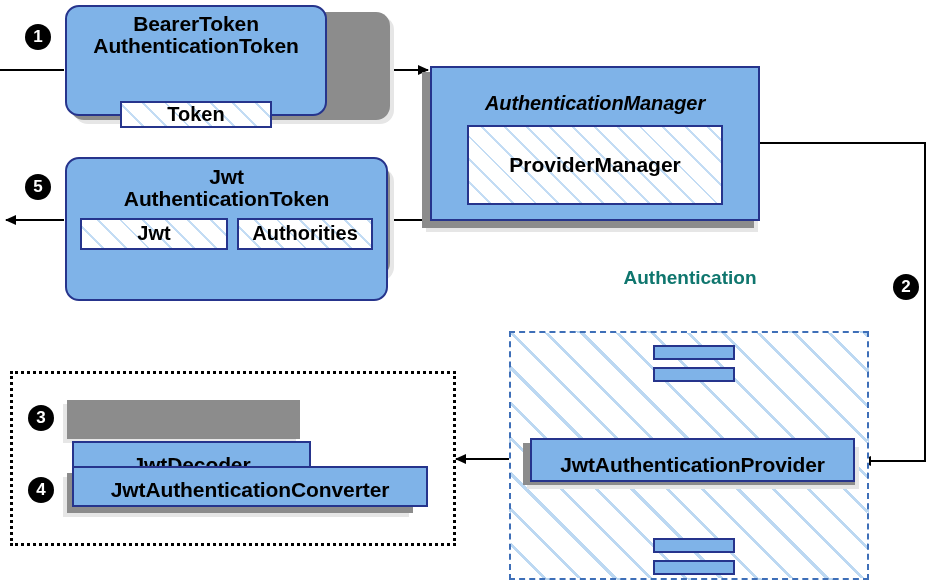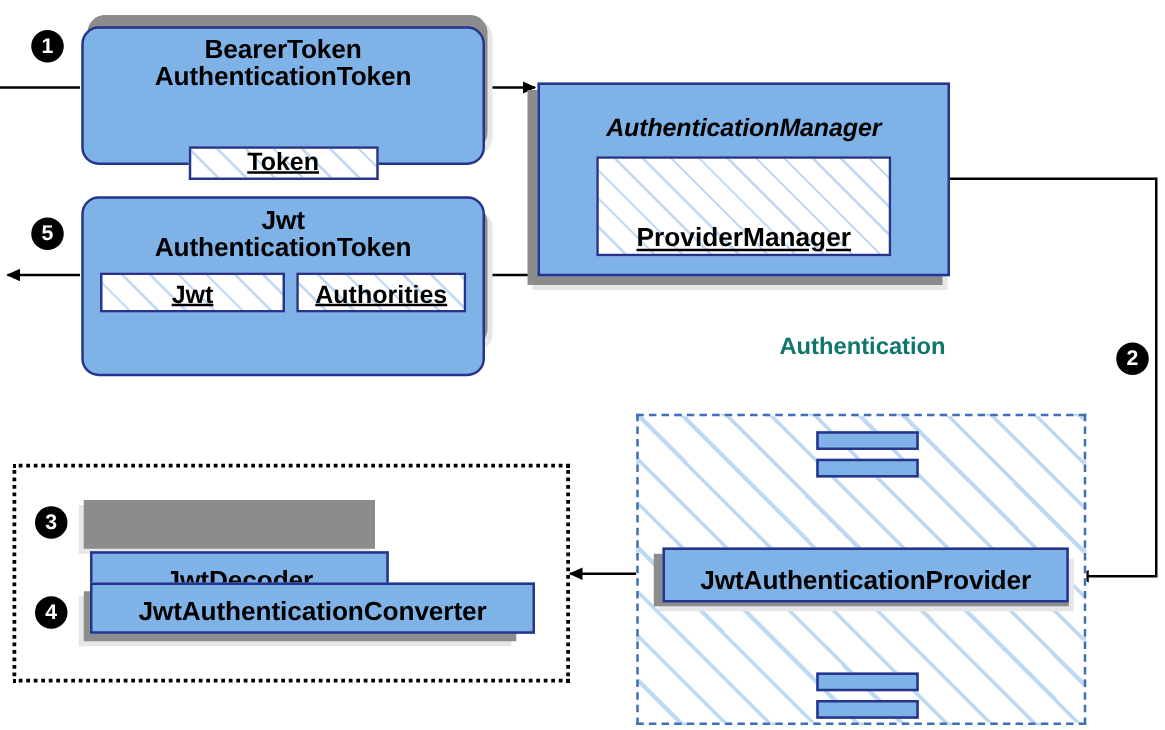--- a/index.html
+++ b/index.html
@@ -59,25 +59,24 @@
     position: relative;
     box-sizing: border-box;
     border: 2px solid #26348C;
     background-color: #ffffff;
     background-image: repeating-linear-gradient(
       45deg,
       #ffffff 0px, #ffffff 14px,
       #C3DCF4 14px, #C3DCF4 16px
     );
     display: flex;
-    align-items: flex-end;
+    align-items: center;
     justify-content: center;
     font-weight: bold;
     color: #000000;
-    text-decoration: underline;
   }
 
   
   #providers-region {
     position: absolute;
     box-sizing: border-box;
     border: 2px dashed #3E6FB8;
     background-color: #ffffff;
     background-image: repeating-linear-gradient(
       45deg,
@@ -170,21 +169,21 @@
   <div class="provider-bar" style="left:653px; top:560px; width:82px; height:15px;"></div>
 
   <div class="shadow-light" style="left:527px; top:447px; width:332px; height:42px;"></div>
   <div class="shadow-dark" style="left:523px; top:443px; width:332px; height:42px;"></div>
   <div class="node" style="left:530px; top:438px; width:325px; height:44px; justify-content:center;">
     <div class="node-title" style="font-size:21px; padding-top:9px;">JwtAuthenticationProvider</div>
   </div>
 
   <div class="shadow-light rounded" style="left:74px; top:16px; width:320px; height:108px;"></div>
   <div class="shadow-dark rounded" style="left:70px; top:12px; width:320px; height:108px;"></div>
-  <div class="node rounded" style="left:65px; top:21px; width:323px; height:111px;gap:37px;">
+  <div class="node rounded" style="left:65px; top:5px; width:262px; height:111px;gap:37px;">
     <div class="node-title" style="font-size:21px; padding-top:6px;">
       <div>BearerToken</div>
       <div>AuthenticationToken</div>
     </div>
     <div class="hatchbox" style="width:152px; height:31px; margin-top:7px; font-size:20px;">
       <span>Token</span>
     </div>
   </div>
 
   <div class="shadow-light rounded" style="left:74px; top:168px; width:320px; height:113px;"></div>
@@ -201,21 +200,21 @@
       <div class="hatchbox" style="width:136px; height:32px; font-size:20px;">
         <span>Authorities</span>
       </div>
     </div>
   </div>
 
   <div class="shadow-light" style="left:426px; top:76px; width:332px; height:156px;"></div>
   <div class="shadow-dark" style="left:422px; top:72px; width:332px; height:156px;"></div>
   <div class="node" style="left:430px; top:66px; width:330px; height:155px;">
     <div class="node-title" style="font-size:20px; padding-top:25px;font-style:italic;">AuthenticationManager</div>
-    <div class="hatchbox" style="width:236px; height:80px; margin-top:11px; font-size:21px;">
+    <div class="hatchbox" style="width:256px; height:80px; margin-top:11px; font-size:21px;">
       <span>ProviderManager</span>
     </div>
   </div>
 
   <div id="jwt-support-region" style="left:10px; top:371px; width:446px; height:175px;"></div>
 
   <div class="shadow-light" style="left:63px; top:404px; width:233px; height:39px;"></div>
   <div class="shadow-dark" style="left:67px; top:400px; width:233px; height:39px;"></div>
   <div class="node" style="left:72px; top:393px; width:239px; height:40px; justify-content:center;margin-top:48px;">
     <div class="node-title" style="font-size:21px; padding-top:7px;">JwtDecoder</div>

